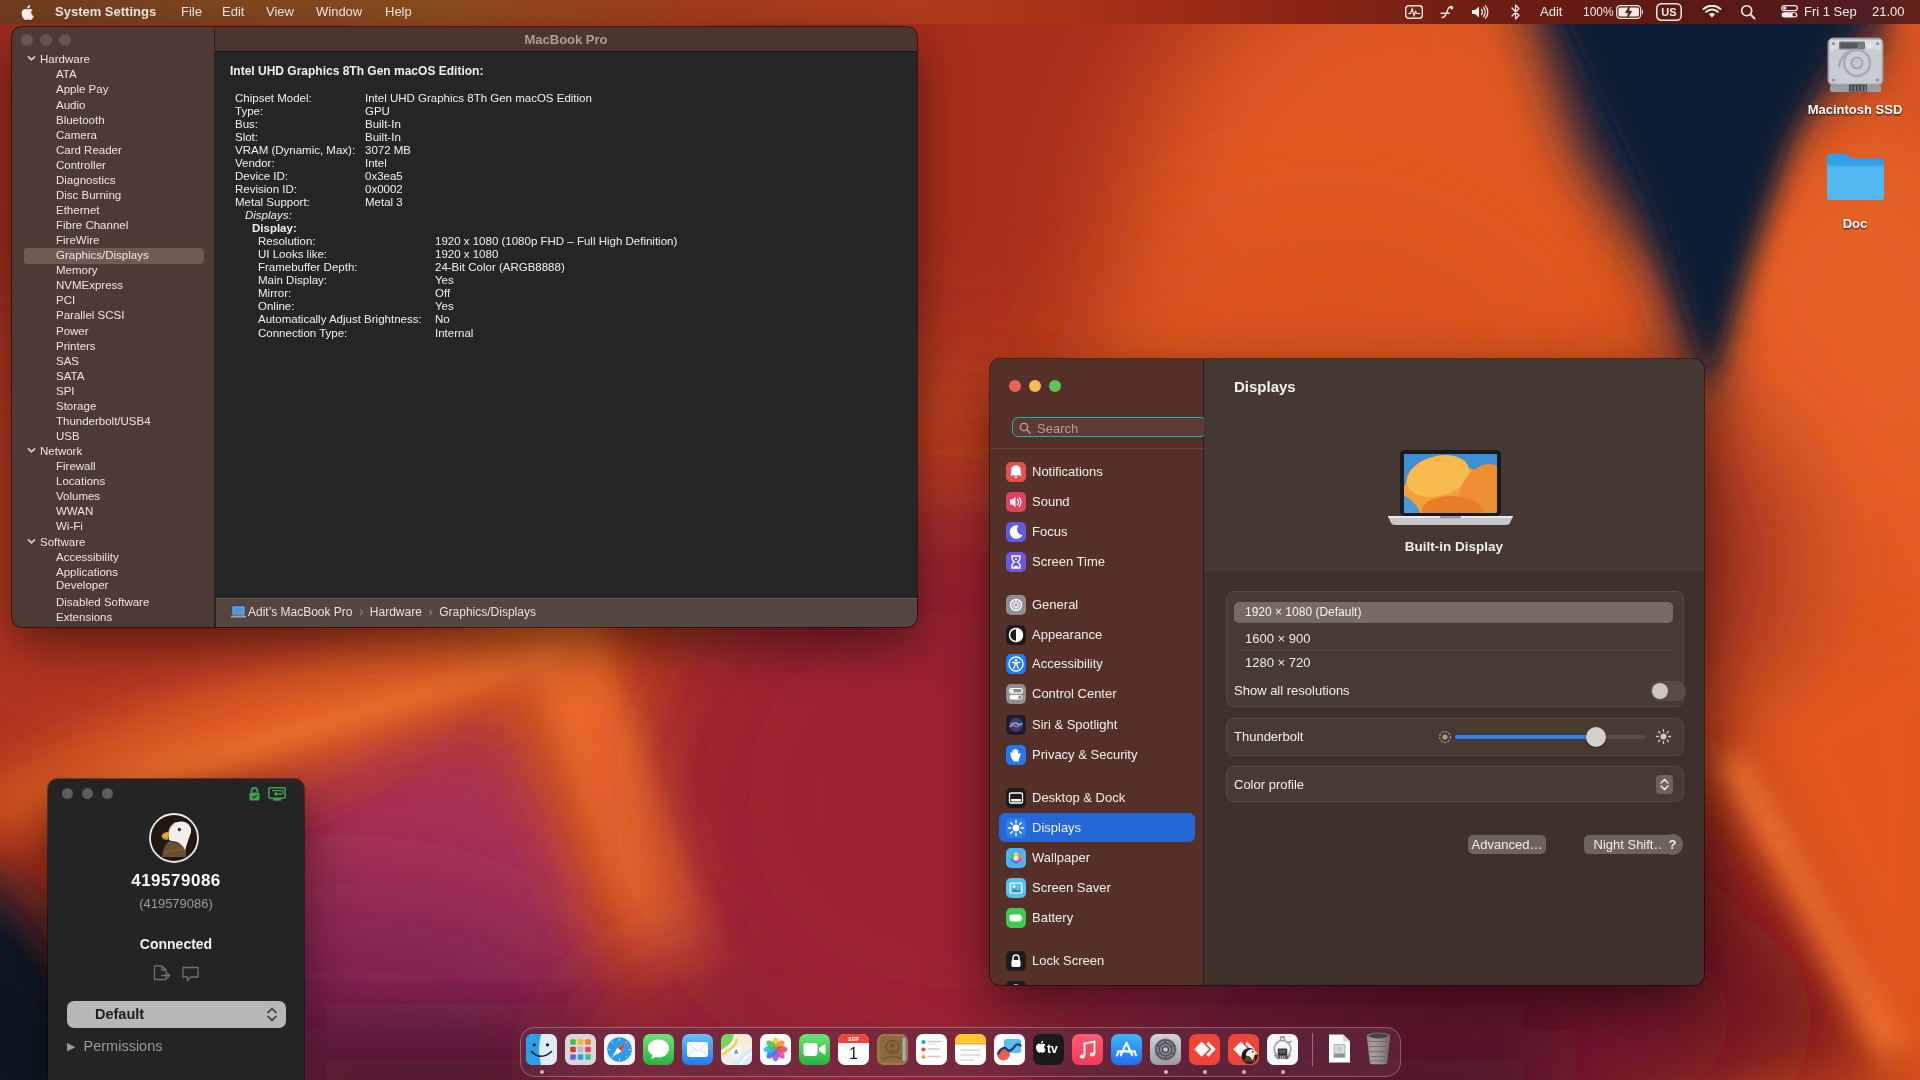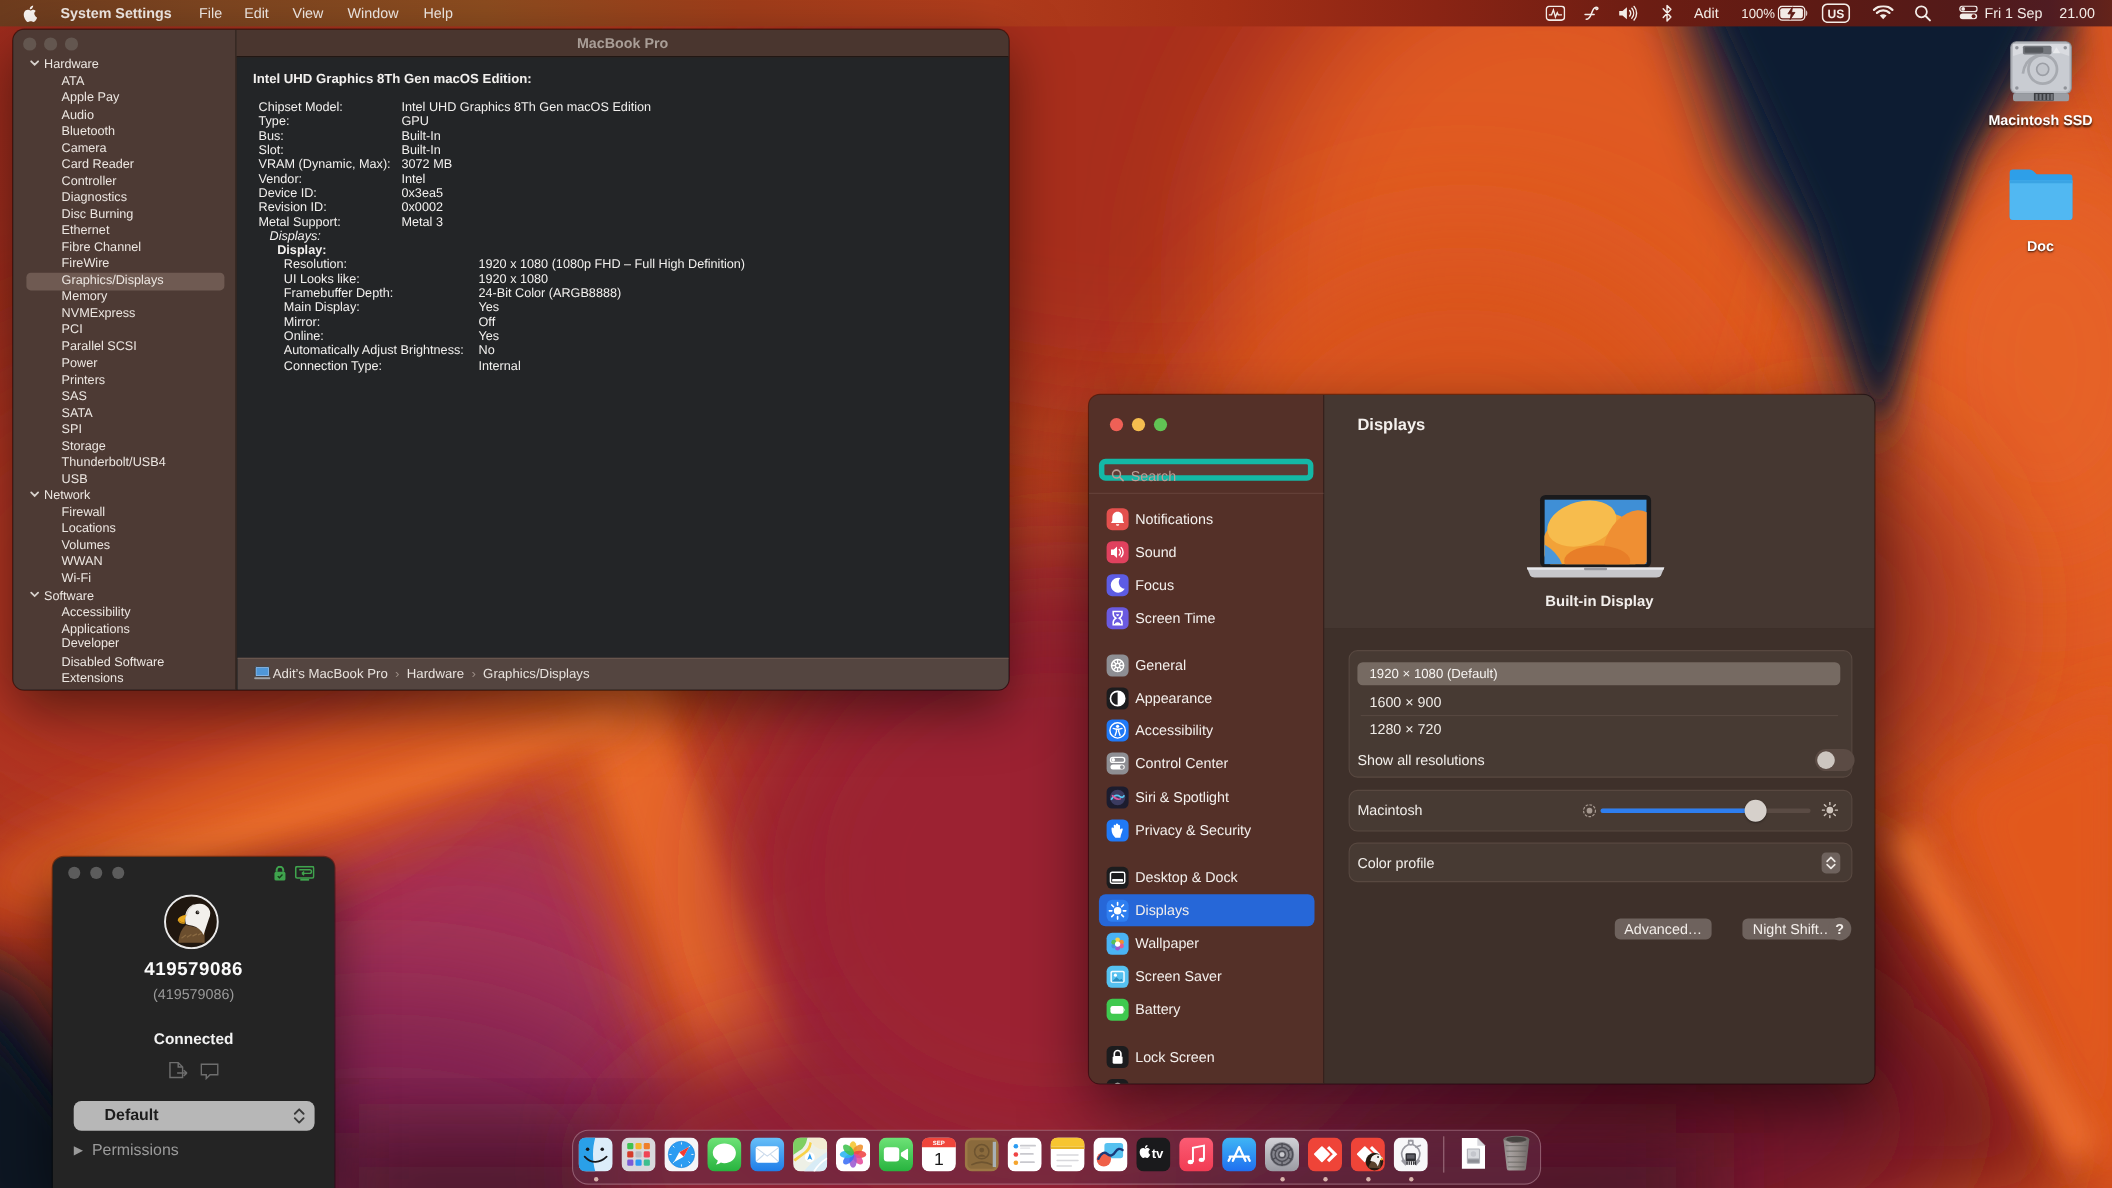--- a/index.html
+++ b/index.html
@@ -249,21 +249,21 @@
 
 <div class="abs" id="disp" style="left:990px;top:359px;width:714px;height:626px;border-radius:10px;
   background:#3e302a; box-shadow:0 22px 60px rgba(0,0,0,.55), 0 0 0 1px rgba(0,0,0,.45); overflow:hidden;">
 
   <div class="abs" style="left:0;top:0;width:214px;height:626px;background:#543028;border-right:1px solid #2a1b17;"></div>
   <div class="abs" style="left:0;top:89px;width:214px;height:1px;background:rgba(255,230,220,.10);"></div>
   <div class="abs" style="left:19px;top:21px;width:12px;height:12px;border-radius:6px;background:#ee6056;"></div>
   <div class="abs" style="left:39px;top:21px;width:12px;height:12px;border-radius:6px;background:#f5bd4f;"></div>
   <div class="abs" style="left:59px;top:21px;width:12px;height:12px;border-radius:6px;background:#61c354;"></div>
 
-  <div class="abs" style="left:9px;top:58px;width:195px;height:20px;border-radius:6px;background:#5d3a35;border:5px solid #14b8a6;">
+  <div class="abs" style="left:22px;top:58px;width:195px;height:20px;border-radius:6px;background:#5d3a35;border:1px solid #14b8a6;">
     <svg class="abs" style="left:6px;top:4px" width="12" height="12" viewBox="0 0 12 12">
         <circle cx="5" cy="5" r="3.6" fill="none" stroke="#b99f97" stroke-width="1.4"></circle>
         <path d="M7.8,7.8 L11,11" stroke="#b99f97" stroke-width="1.5" stroke-linecap="round"></path>
       </svg>
     <span class="abs" style="left:24px;top:3px;color:#b99f97;font-size:13px;">Search</span>
   </div>
   <div id="sbar" class="abs" style="left:0;top:0;width:214px;">
       <div class="abs" style="left:16px;top:103px;width:20px;height:20px;border-radius:5px;background:#e3504d;overflow:hidden;">
     <svg width="20" height="20" viewBox="0 0 20 20">
           <path d="M10,3.2 C7,3.2 5.2,5.5 5.2,8.5 L5.2,11.5 L4,13.5 L16,13.5 L14.8,11.5 L14.8,8.5 C14.8,5.5 13,3.2 10,3.2 Z M8.5,14.5 a1.5,1.5 0 0 0 3,0 Z" fill="#fff"></path>
@@ -414,21 +414,21 @@
   <div class="abs" style="left:255px;top:246px;color:#f6f3f0;font-size:12px;">1920 × 1080 (Default)</div>
   <div class="abs" style="left:255px;top:272px;color:#efebe7;font-size:13px;">1600 × 900</div>
   <div class="abs" style="left:247px;top:291px;width:434px;height:1px;background:#564740;"></div>
   <div class="abs" style="left:255px;top:296px;color:#efebe7;font-size:13px;">1280 × 720</div>
   <div class="abs" style="left:244px;top:324px;color:#f2eeea;font-size:13px;">Show all resolutions</div>
   <div class="abs" style="left:660px;top:322px;width:36px;height:20px;border-radius:10px;background:#5b4b44;">
     <div class="abs" style="left:2px;top:2px;width:16px;height:16px;border-radius:8px;background:#cdc6c0;"></div>
   </div>
 
   <div class="abs" style="left:236px;top:359px;width:458px;height:38px;border-radius:8px;background:#473a33;border:1px solid #584840;"></div>
-  <div class="abs" style="left:244px;top:370px;color:#f2eeea;font-size:13px;">Macintosh</div>
+  <div class="abs" style="left:244px;top:370px;color:#f2eeea;font-size:13px;">Thunderbolt</div>
   <svg class="abs" style="left:448px;top:371px" width="14" height="14" viewBox="0 0 14 14">
       <circle cx="7" cy="7" r="2.6" fill="#a5988f"></circle>
       <g stroke="#a5988f" stroke-width="1.1" stroke-linecap="round" stroke-dasharray="1.6 2">
         <circle cx="7" cy="7" r="5.4" fill="none"></circle>
       </g>
     </svg>
   <div class="abs" style="left:465px;top:376px;width:191px;height:4px;border-radius:2px;background:#5a4b44;"></div>
   <div class="abs" style="left:465px;top:376px;width:141px;height:4px;border-radius:2px;background:#2e7ef0;"></div>
   <div class="abs" style="left:596px;top:368px;width:20px;height:20px;border-radius:10px;background:#d6d0cb;box-shadow:0 1px 2px rgba(0,0,0,.4)"></div>
   <svg class="abs" style="left:666px;top:370px" width="15" height="15" viewBox="0 0 15 15">
@@ -439,21 +439,21 @@
     </svg>
 
   <div class="abs" style="left:236px;top:407px;width:458px;height:36px;border-radius:8px;background:#473a33;border:1px solid #584840;"></div>
   <div class="abs" style="left:244px;top:418px;color:#f2eeea;font-size:13px;">Color profile</div>
   <div class="abs" style="left:666px;top:416px;width:17px;height:19px;border-radius:4px;background:#6e625d;">
     <svg class="abs" style="left:3px;top:3px" width="11" height="13" viewBox="0 0 11 13">
         <path d="M2,5 L5.5,1.5 L9,5 M2,8 L5.5,11.5 L9,8" fill="none" stroke="#efeae6" stroke-width="1.5" stroke-linejoin="round" stroke-linecap="round"></path>
       </svg>
   </div>
 
-  <div class="abs" style="left:478px;top:476px;width:88px;height:19px;border-radius:5px;background:#6e625d;color:#f3eeea;font-size:13px;text-align:center;line-height:19px;">Advanced…</div>
+  <div class="abs" style="left:478px;top:476px;width:78px;height:19px;border-radius:5px;background:#6e625d;color:#f3eeea;font-size:13px;text-align:center;line-height:19px;">Advanced…</div>
   <div class="abs" style="left:573px;top:476px;width:92px;height:19px;border-radius:5px;background:#6e625d;color:#f3eeea;font-size:13px;text-align:center;line-height:19px;margin-left:21px;">Night Shift…</div>
   <div class="abs" style="left:672px;top:475px;width:21px;height:21px;border-radius:11px;background:#6e625d;color:#f3eeea;font-size:13px;font-weight:bold;text-align:center;line-height:21px;">?</div>
 </div>
 
 <div class="abs" id="anyd" style="left:48px;top:779px;width:256px;height:301px;border-radius:10px 10px 0 0;
   background:#242424; box-shadow:0 18px 50px rgba(0,0,0,.5), 0 0 0 1px rgba(0,0,0,.4);">
   <div class="abs" style="left:14px;top:9px;width:11px;height:11px;border-radius:6px;background:#5c5c5c;"></div>
   <div class="abs" style="left:34px;top:9px;width:11px;height:11px;border-radius:6px;background:#5c5c5c;"></div>
   <div class="abs" style="left:54px;top:9px;width:11px;height:11px;border-radius:6px;background:#5c5c5c;"></div>
   <svg class="abs" style="left:200px;top:8px" width="13" height="14" viewBox="0 0 13 14">

